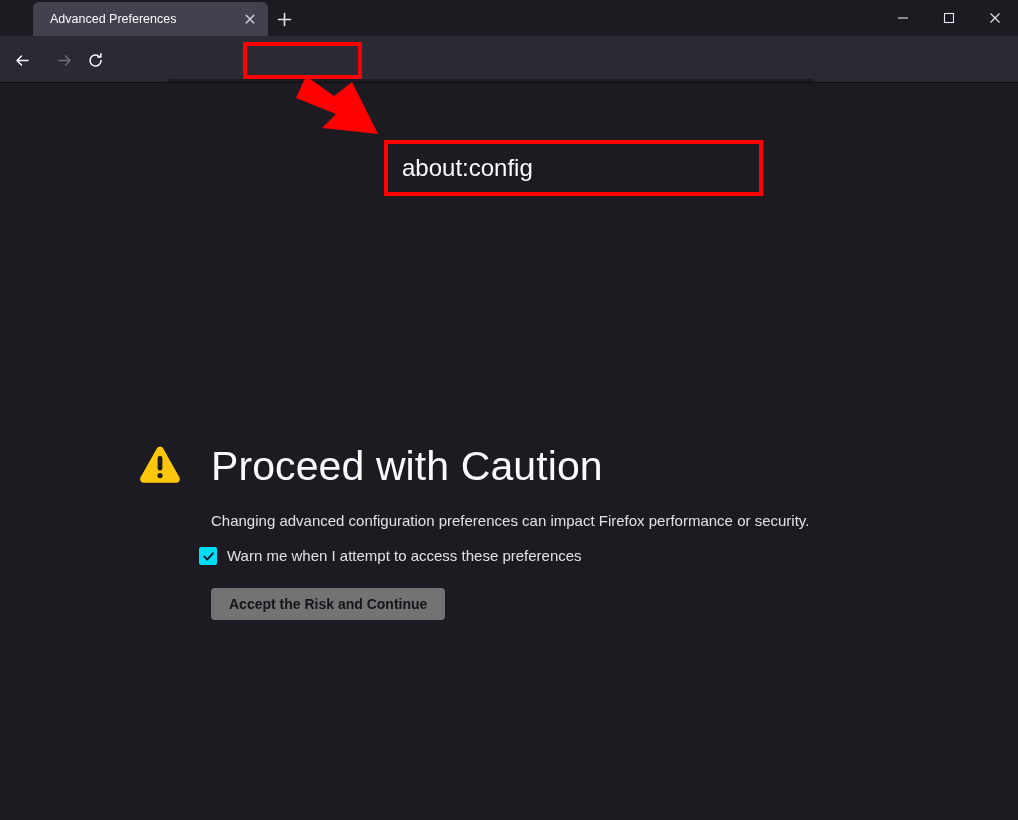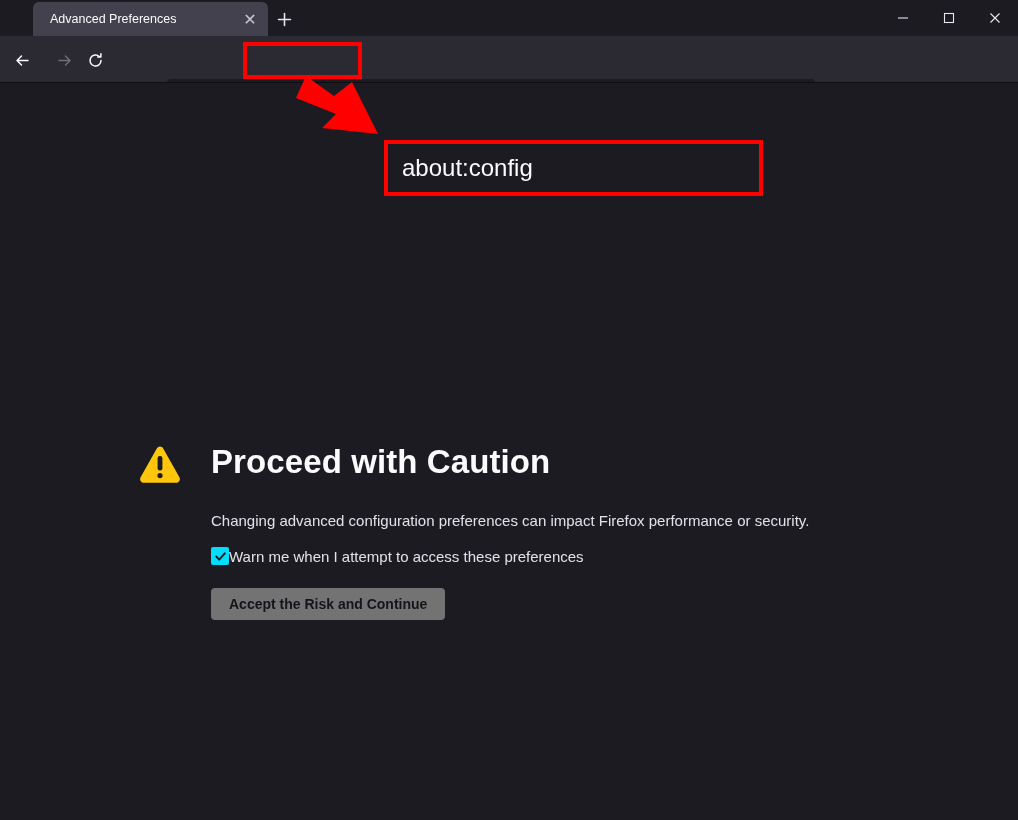--- a/index.html
+++ b/index.html
@@ -90,30 +90,30 @@
     background:#0d0d12;
   }
 
   
   .content { position:absolute; left:0; top:83px; width:1018px; height:737px; background:#1c1b22; }
 
   .warn-icon { position:absolute; left:136px; top:358px; width:48px; height:48px; }
 
   .heading {
     position:absolute; left:211px; top:360px;
-    color:#fbfbfe; font-size:33px; font-weight:700; letter-spacing:0.1px;
+    color:#fbfbfe; font-size:41px; font-weight:400; letter-spacing:0.1px;
     white-space:nowrap;
   }
   .subtext {
     position:absolute; left:211px; top:429px;
     color:#e3e1e8; font-size:15px; white-space:nowrap;
   }
   .checkrow {
-    position:absolute; left:211px; top:464px;
-    display:flex; align-items:center; 
+    position:absolute; left:199px; top:464px;
+    display:flex; align-items:flex-start; gap:10px;
   }
   .checkbox {
     width:18px; height:18px; background:#00ddff; border-radius:2px;
     display:flex; align-items:center; justify-content:center;
   }
   .checklabel { color:#e3e1e8; font-size:15px; white-space:nowrap; }
   .accept-btn {
     position:absolute; left:211px; top:505px; height:32px;
     background:#737373; color:#15141a; border:none; border-radius:4px;
     font-family:"Liberation Sans", sans-serif; font-size:14px; font-weight:bold;

